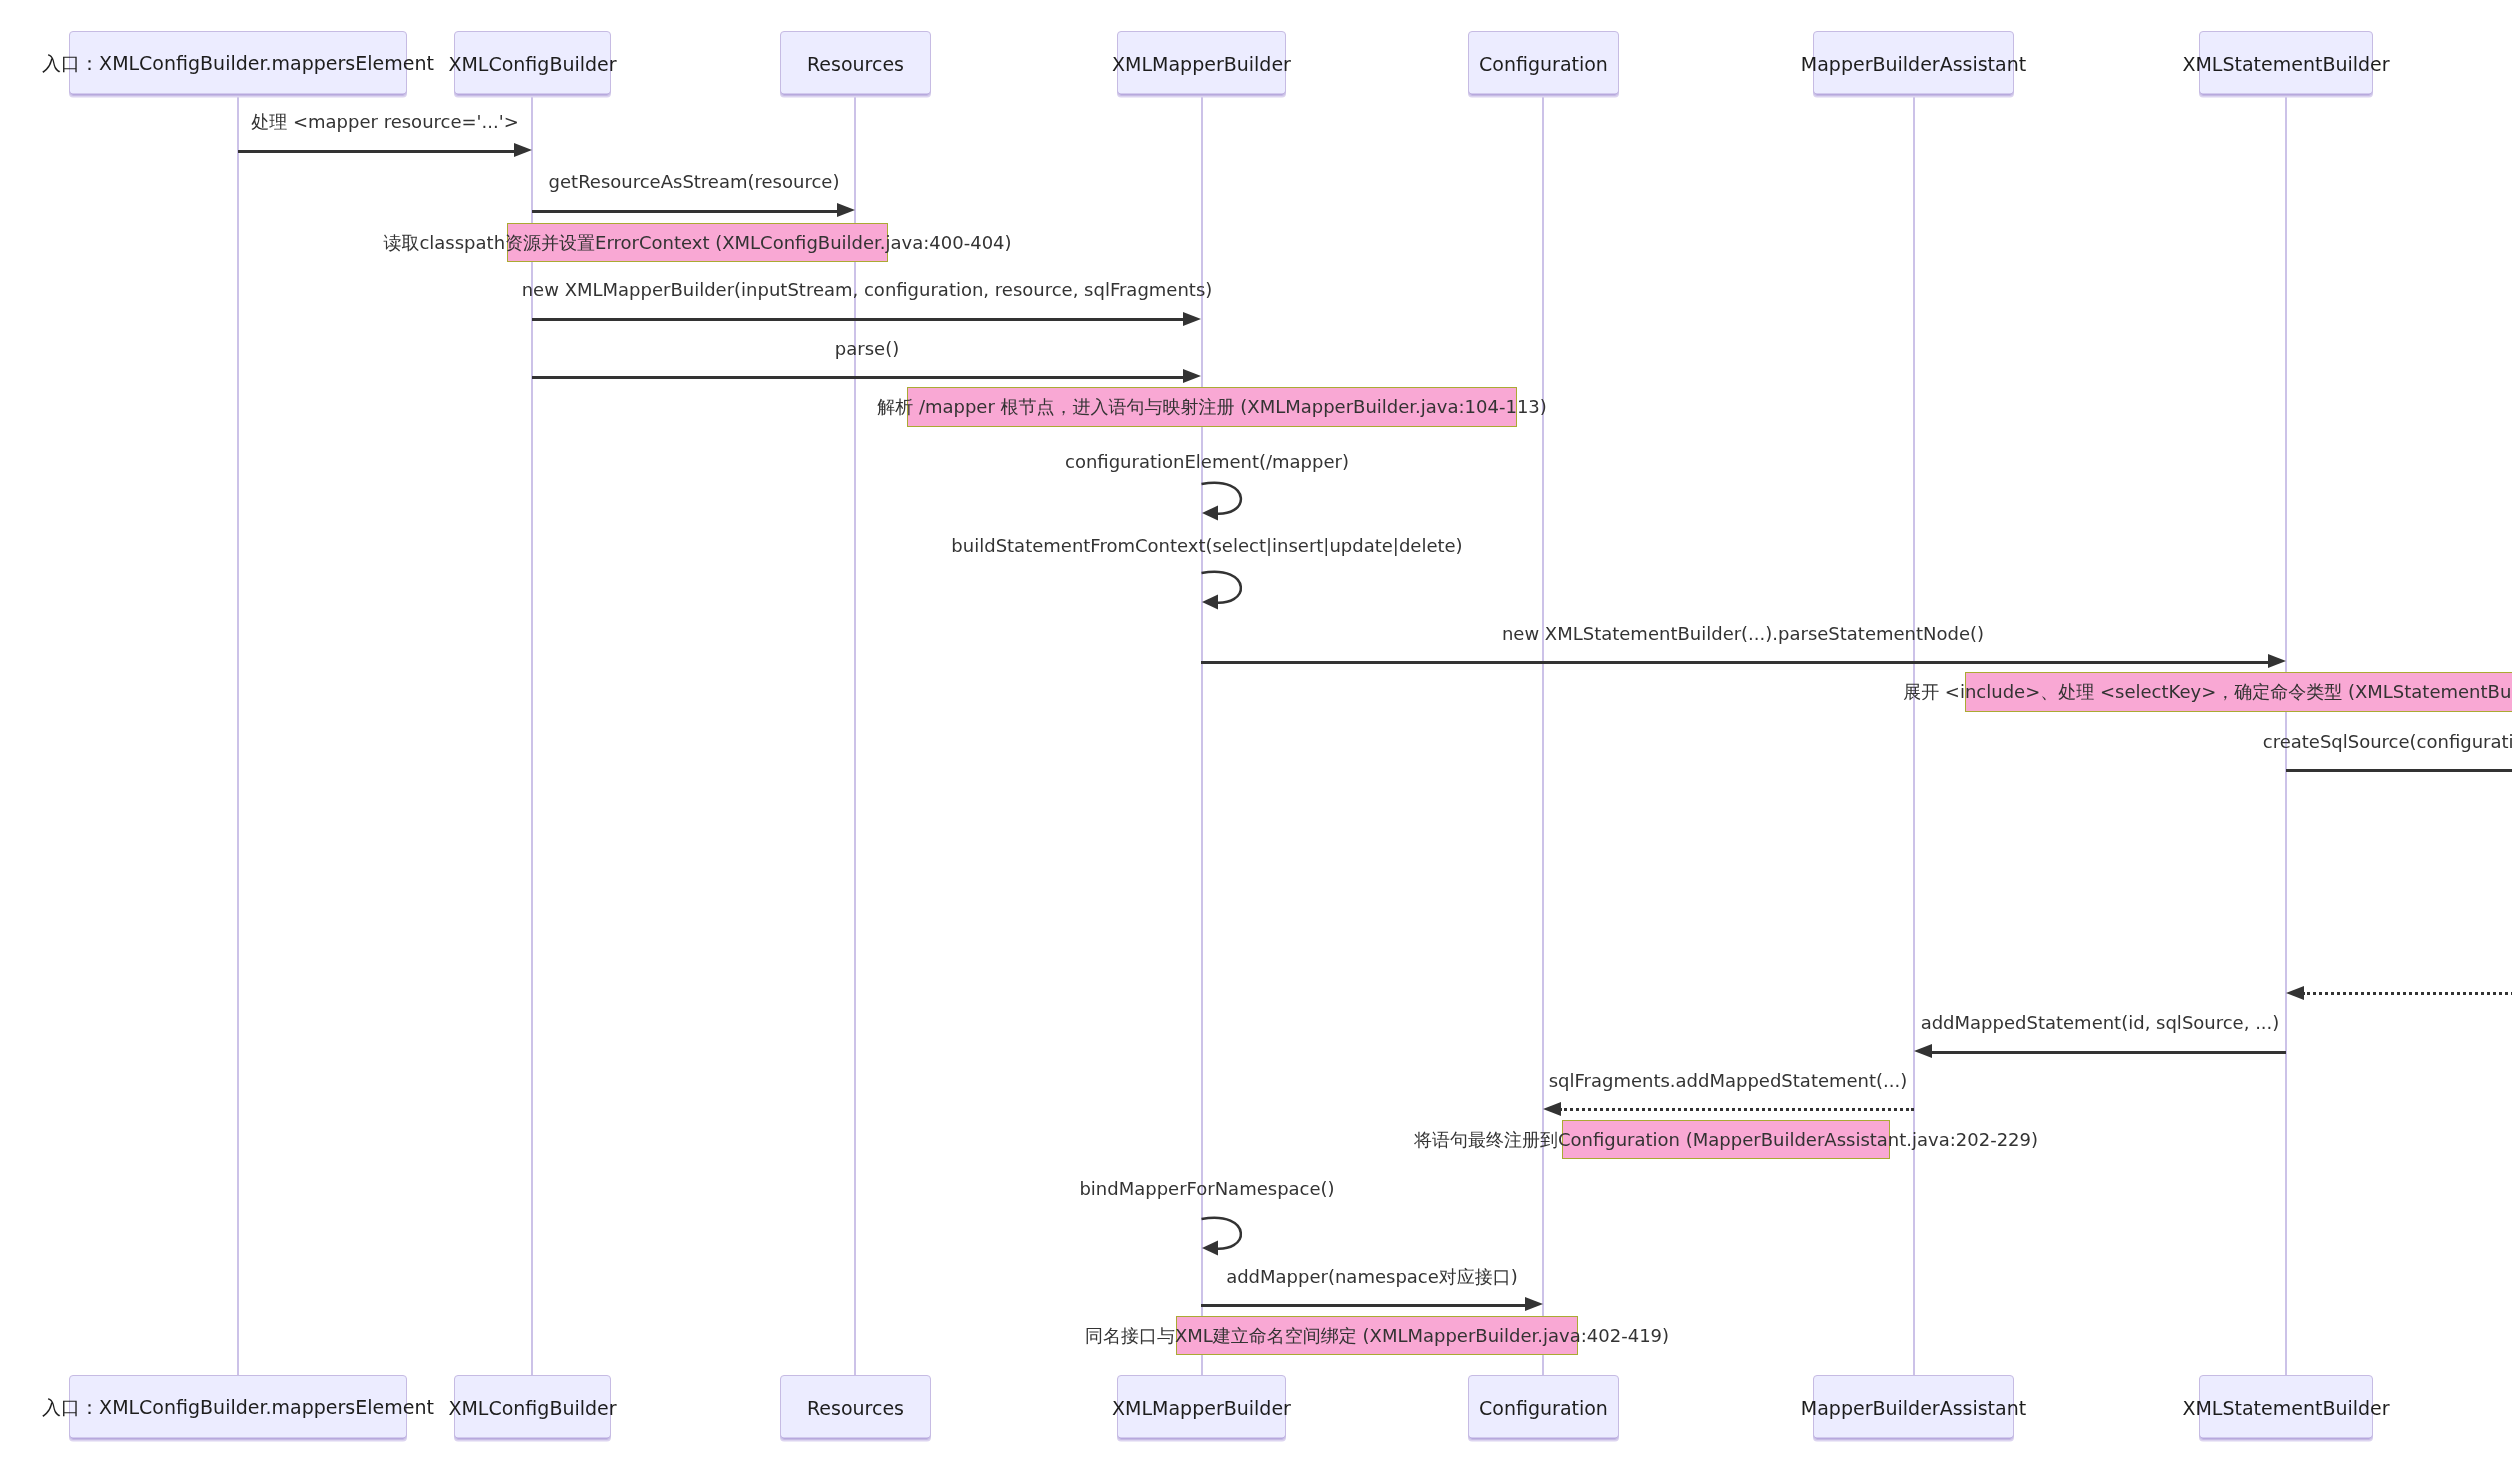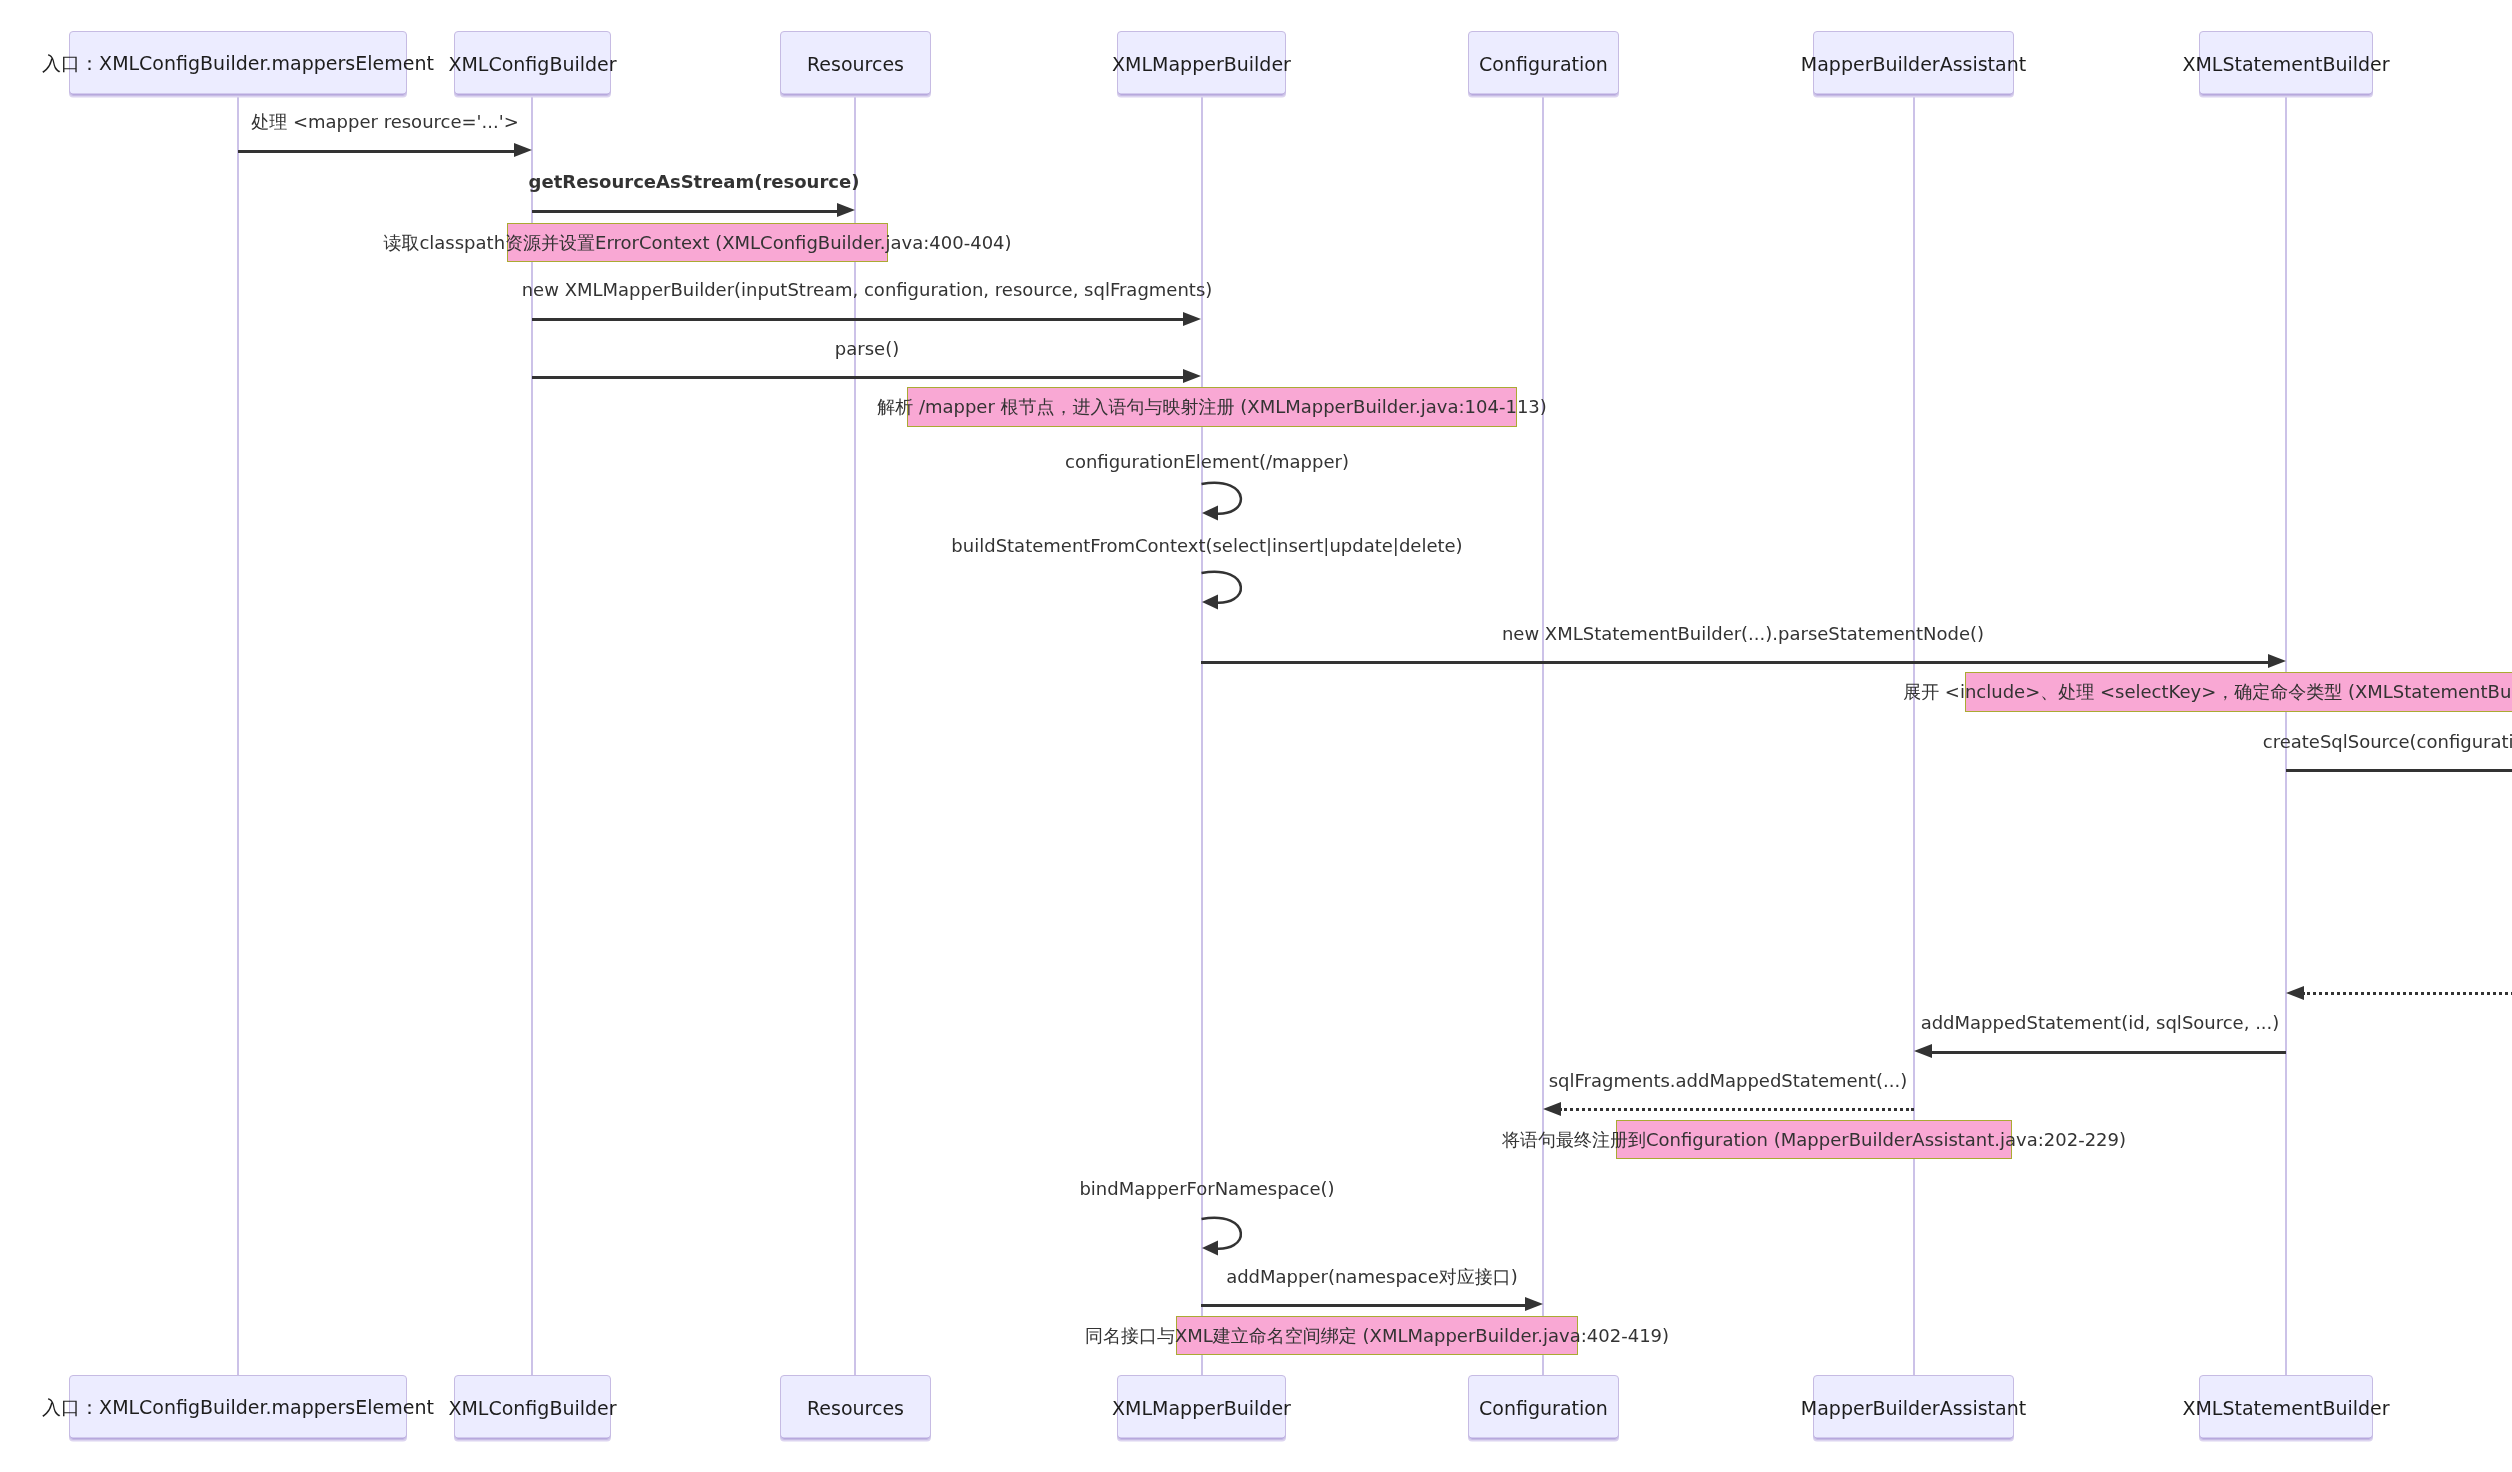--- a/index.html
+++ b/index.html
@@ -33,21 +33,21 @@
     <div class="lifeline" style="left: 237px; top: 95px; height: 1280px;"></div>
     <div class="lifeline" style="left: 531px; top: 95px; height: 1280px;"></div>
     <div class="lifeline" style="left: 854px; top: 95px; height: 1280px;"></div>
     <div class="lifeline" style="left: 1201px; top: 95px; height: 1280px;"></div>
     <div class="lifeline" style="left: 1542px; top: 95px; height: 1280px;"></div>
     <div class="lifeline" style="left: 1913px; top: 95px; height: 1280px;"></div>
     <div class="lifeline" style="left: 2285px; top: 95px; height: 1280px;"></div>
     <div class="msg-label" style="left: 385px; top: 111px;">处理 &lt;mapper resource='...'&gt;</div>
     <div class="msg-line" style="left: 238px; top: 150px; width: 278px;"></div>
     <div class="arrowhead right" style="left: 514px; top: 143px;"></div>
-    <div class="msg-label" style="left: 694px; top: 171px; font-weight: bold;">getResourceAsStream(resource)</div>
+    <div class="msg-label" style="left: 694px; top: 171px;">getResourceAsStream(resource)</div>
     <div class="msg-line" style="left: 532px; top: 210px; width: 307px;"></div>
     <div class="arrowhead right" style="left: 837px; top: 203px;"></div>
     <div class="note-box" style="left: 507px; top: 223px; width: 381px; height: 39px;">
       <div class="note-text">读取classpath资源并设置ErrorContext (XMLConfigBuilder.java:400-404)</div>
     </div>
     <div class="msg-label" style="left: 867px; top: 279px;">new XMLMapperBuilder(inputStream, configuration, resource, sqlFragments)</div>
     <div class="msg-line" style="left: 532px; top: 318px; width: 653px;"></div>
     <div class="arrowhead right" style="left: 1183px; top: 312px;"></div>
     <div class="msg-label" style="left: 867px; top: 338px;">parse()</div>
     <div class="msg-line" style="left: 532px; top: 376px; width: 653px;"></div>
@@ -74,21 +74,21 @@
     <div class="msg-label" style="left: 2594px; top: 731px;">createSqlSource(configuration, XNode, paramType, paramNameResolver)</div>
     <div class="msg-line" style="left: 2286px; top: 769px; width: 601px;"></div>
     <div class="msg-line dashed" style="left: 2302px; top: 992px; width: 601px;"></div>
     <div class="arrowhead left" style="left: 2286px; top: 986px;"></div>
     <div class="msg-label" style="left: 2100px; top: 1012px;">addMappedStatement(id, sqlSource, ...)</div>
     <div class="msg-line" style="left: 1930px; top: 1051px; width: 356px;"></div>
     <div class="arrowhead left" style="left: 1914px; top: 1044px;"></div>
     <div class="msg-label" style="left: 1728px; top: 1070px;">sqlFragments.addMappedStatement(...)</div>
     <div class="msg-line dashed" style="left: 1559px; top: 1108px; width: 355px;"></div>
     <div class="arrowhead left" style="left: 1543px; top: 1102px;"></div>
-    <div class="note-box" style="left: 1616px; top: 1120px; width: 396px; height: 39px;">
+    <div class="note-box" style="left: 1562px; top: 1120px; width: 328px; height: 39px;">
       <div class="note-text">将语句最终注册到Configuration (MapperBuilderAssistant.java:202-229)</div>
     </div>
     <div class="msg-label" style="left: 1207px; top: 1178px;">bindMapperForNamespace()</div>
     <svg width="75" height="45" viewBox="0 0 150 90" class="selfloop" style="left: 1200px; top: 1215px;">
       <path d="M 3 8 C 105 -10, 105 80, 20 66" fill="none" stroke="#333333" stroke-width="5"></path>
       <polygon points="4,66 36,51 36,81" fill="#333333"></polygon>
     </svg>
     <div class="msg-label" style="left: 1372px; top: 1266px;">addMapper(namespace对应接口)</div>
     <div class="msg-line" style="left: 1201px; top: 1304px; width: 326px;"></div>
     <div class="arrowhead right" style="left: 1525px; top: 1297px;"></div>

